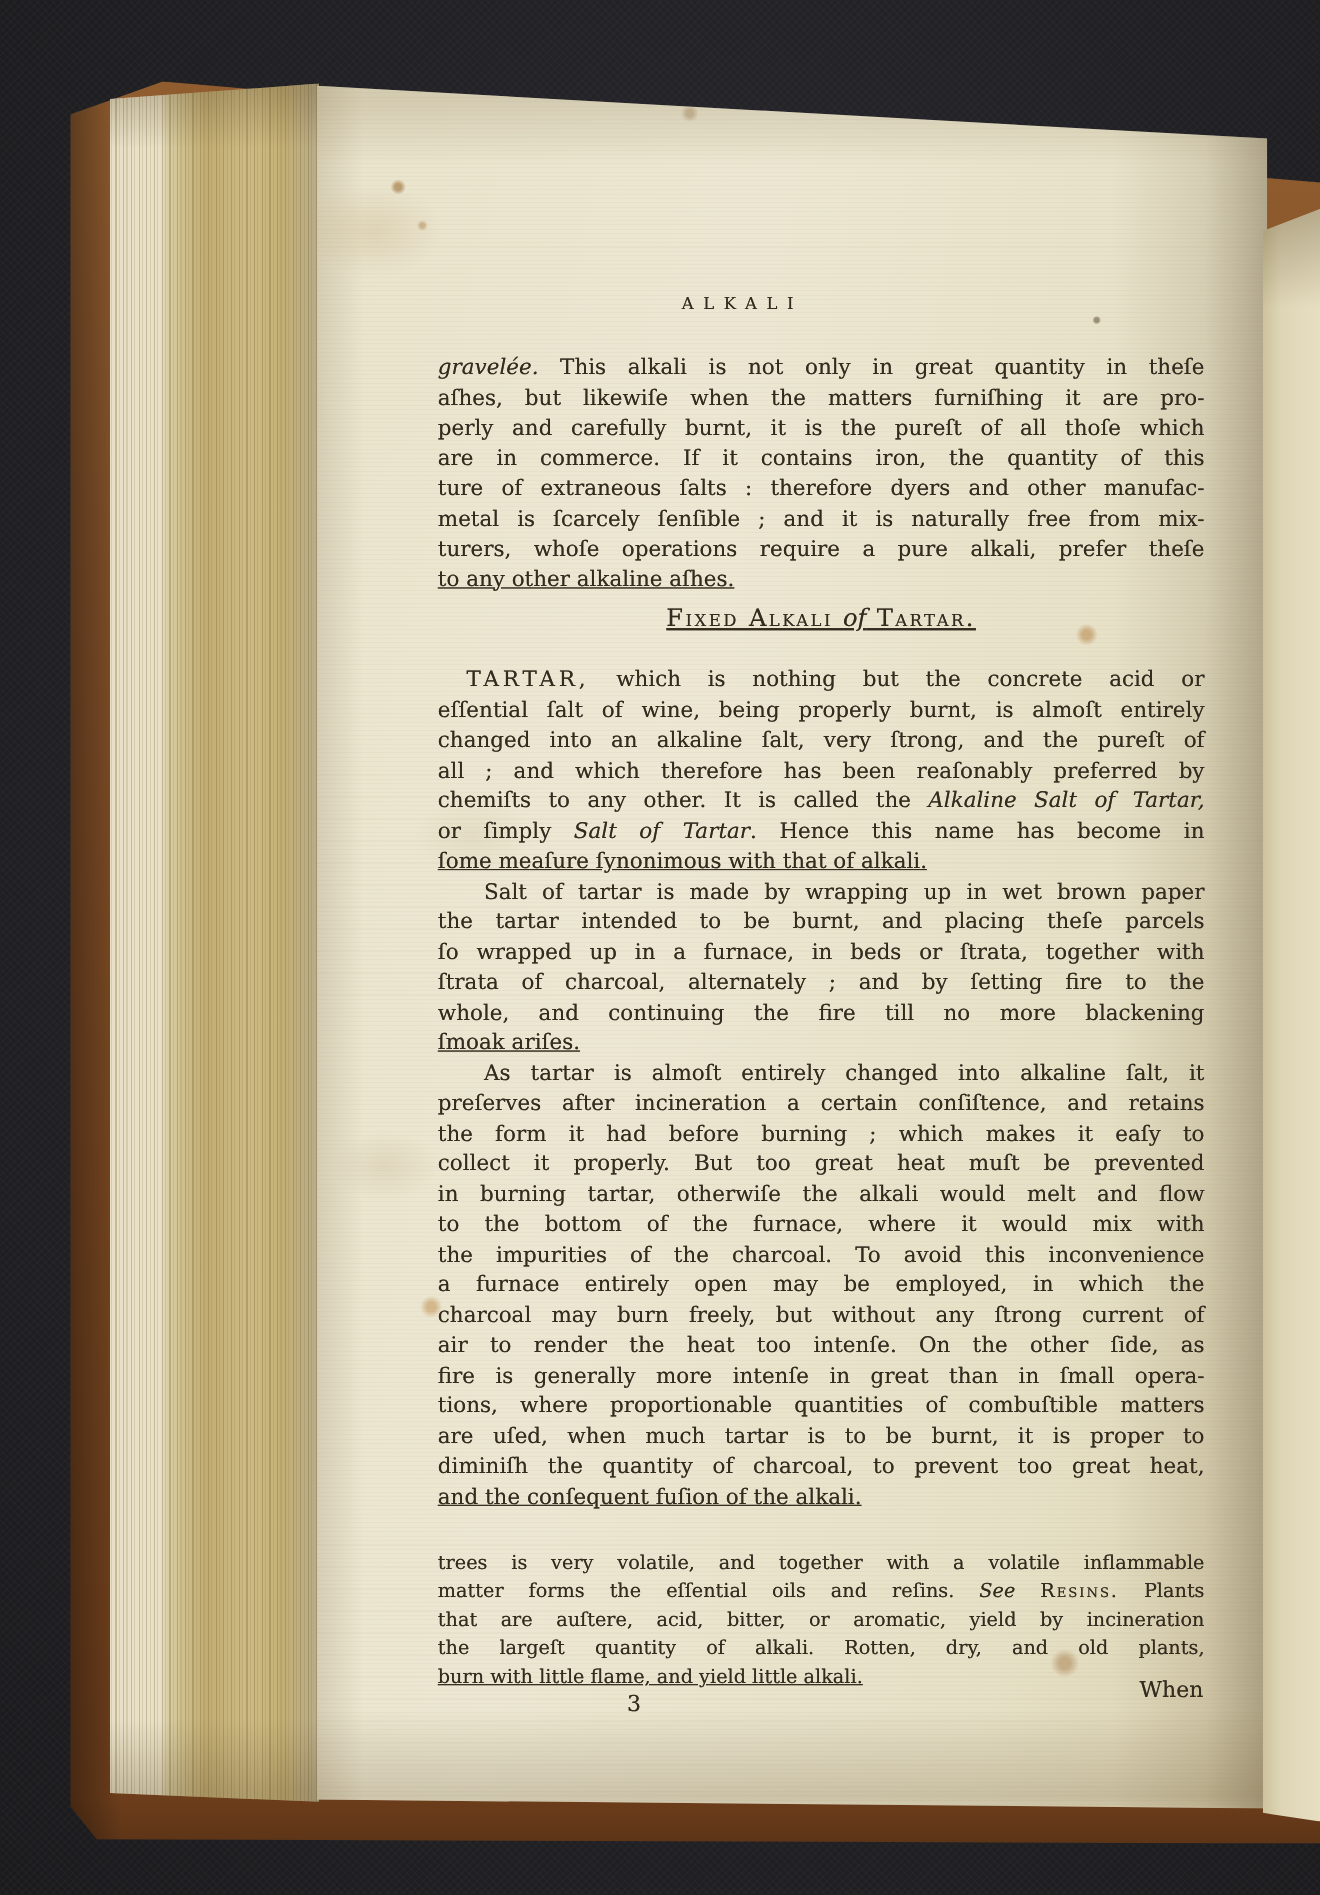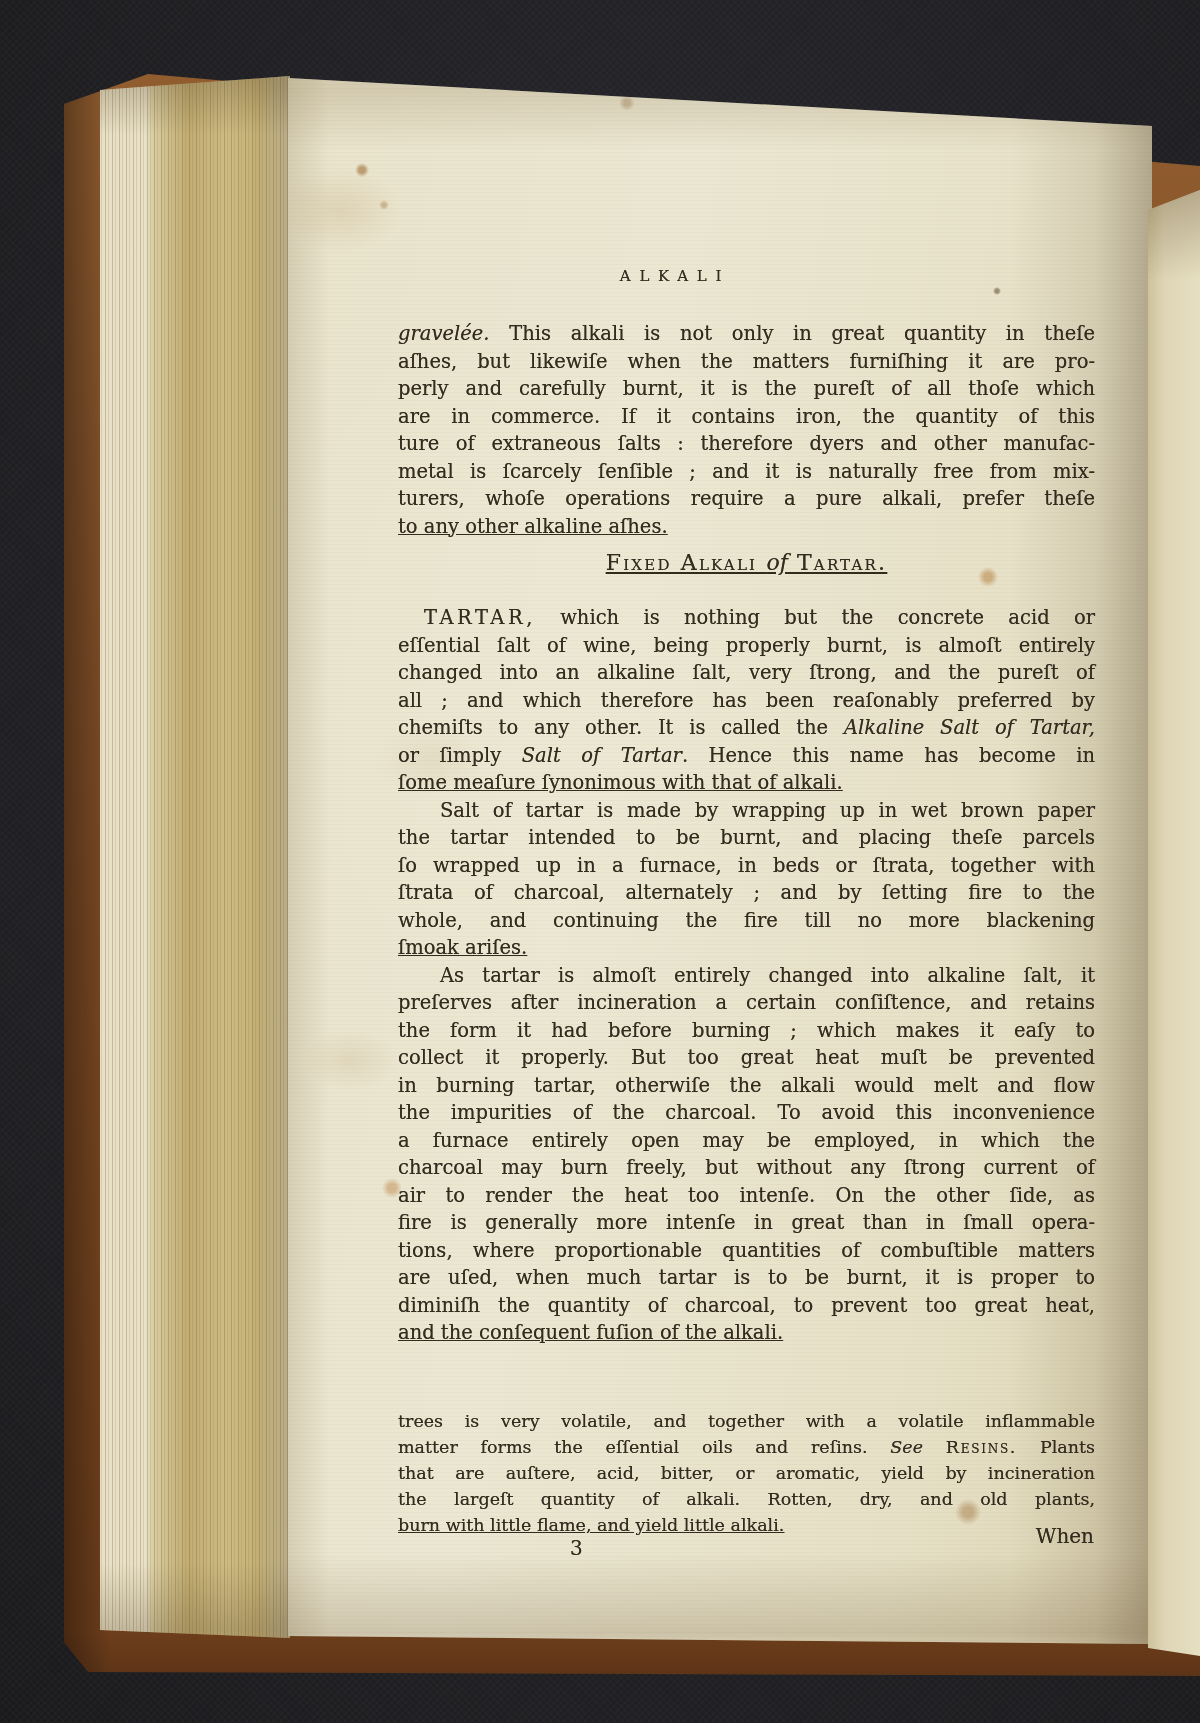--- a/index.html
+++ b/index.html
@@ -140,20 +140,21 @@
         <div class="tline"><span class="seg">ſtrata of charcoal, alternately ; and by ſetting fire to the</span></div>
         <div class="tline"><span class="seg">whole, and continuing the fire till no more blackening</span></div>
         <div class="tline last"><span class="seg">ſmoak ariſes.</span></div>
       </div>
       <div class="para">
         <div class="tline ind"><span class="seg">As tartar is almoſt entirely changed into alkaline ſalt, it</span></div>
         <div class="tline"><span class="seg">preſerves after incineration a certain conſiſtence, and retains</span></div>
         <div class="tline"><span class="seg">the form it had before burning ; which makes it eaſy to</span></div>
         <div class="tline"><span class="seg">collect it properly. But too great heat muſt be prevented</span></div>
         <div class="tline"><span class="seg">in burning tartar, otherwiſe the alkali would melt and flow</span></div>
+        <div class="tline"><span class="seg">to the bottom of the furnace, where it would mix with</span></div>
         <div class="tline"><span class="seg">the impurities of the charcoal. To avoid this inconvenience</span></div>
         <div class="tline"><span class="seg">a furnace entirely open may be employed, in which the</span></div>
         <div class="tline"><span class="seg">charcoal may burn freely, but without any ſtrong current of</span></div>
         <div class="tline"><span class="seg">air to render the heat too intenſe. On the other ſide, as</span></div>
         <div class="tline"><span class="seg">fire is generally more intenſe in great than in ſmall opera-</span></div>
         <div class="tline"><span class="seg">tions, where proportionable quantities of combuſtible matters</span></div>
         <div class="tline"><span class="seg">are uſed, when much tartar is to be burnt, it is proper to</span></div>
         <div class="tline"><span class="seg">diminiſh the quantity of charcoal, to prevent too great heat,</span></div>
         <div class="tline last"><span class="seg">and the conſequent fuſion of the alkali.</span></div>
       </div>

